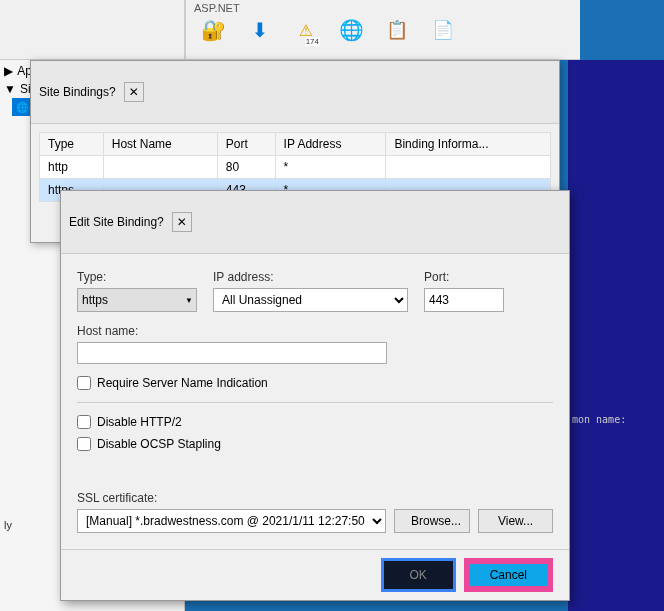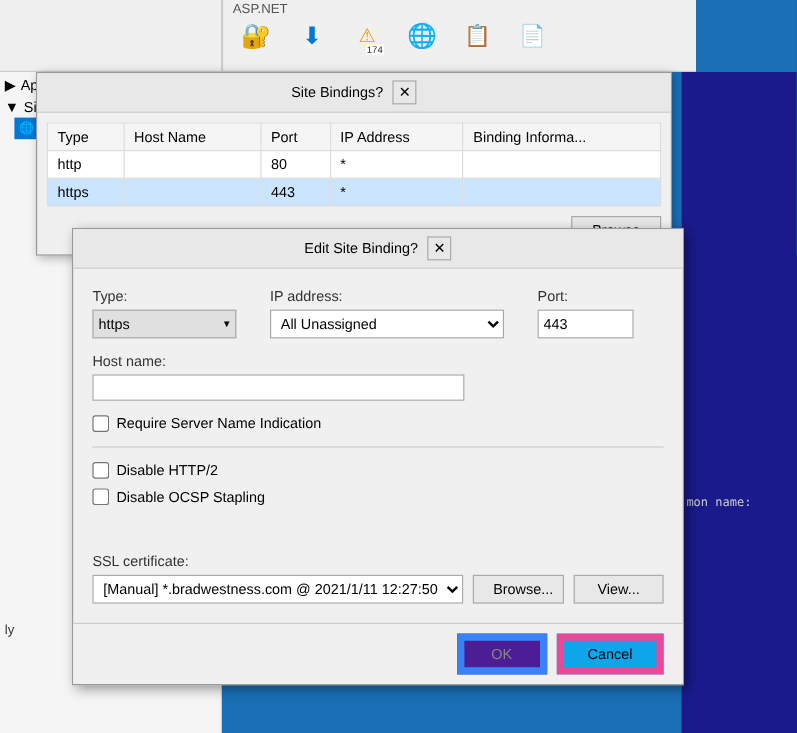--- a/index.html
+++ b/index.html
@@ -70,23 +70,23 @@
       width: 530px;
       background: #f0f0f0;
       border: 1px solid #999;
       box-shadow: 2px 2px 8px rgba(0,0,0,0.3);
       z-index: 10;
     }
 
     .dialog-titlebar {
       background: #e8e8e8;
       border-bottom: 1px solid #ccc;
-      padding: 6px 8px;
-      display: flex;
-      justify-content: center;
+      padding: 21px 8px;
+      display: flex;
+      justify-content: flex-start;
       align-items: center;
     }
 
     .dialog-controls {
       display: flex;
       gap: 4px;
       align-items: center;
     }
 
     .dialog-btn-small {
@@ -166,21 +166,21 @@
       z-index: 20;
     }
 
     .edit-binding-content {
       padding: 16px;
     }
 
     .form-row {
       display: flex;
       align-items: flex-start;
-      gap: 28px;
+      gap: 16px;
       margin-bottom: 12px;
     }
 
     .form-group {
       display: flex;
       flex-direction: column;
       gap: 4px;
     }
 
     .form-label {
@@ -260,22 +260,22 @@
       gap: 8px;
       padding: 8px 16px;
       border-top: 1px solid #ccc;
       background: #f0f0f0;
     }
 
     .footer-btn {
       padding: 4px 20px;
       font-size: 12px;
       cursor: pointer;
-      border: 6px solid #3b82f6;
-      background: #4c1d95;
+      border: 3px solid #3b82f6;
+      background: #0f172a;
       min-width: 75px;
     }
 
     .footer-btn.cancel-btn {
       border: 6px solid #ec4899;
       background: #0ea5e9;
     }
 
     
     .console-panel {

